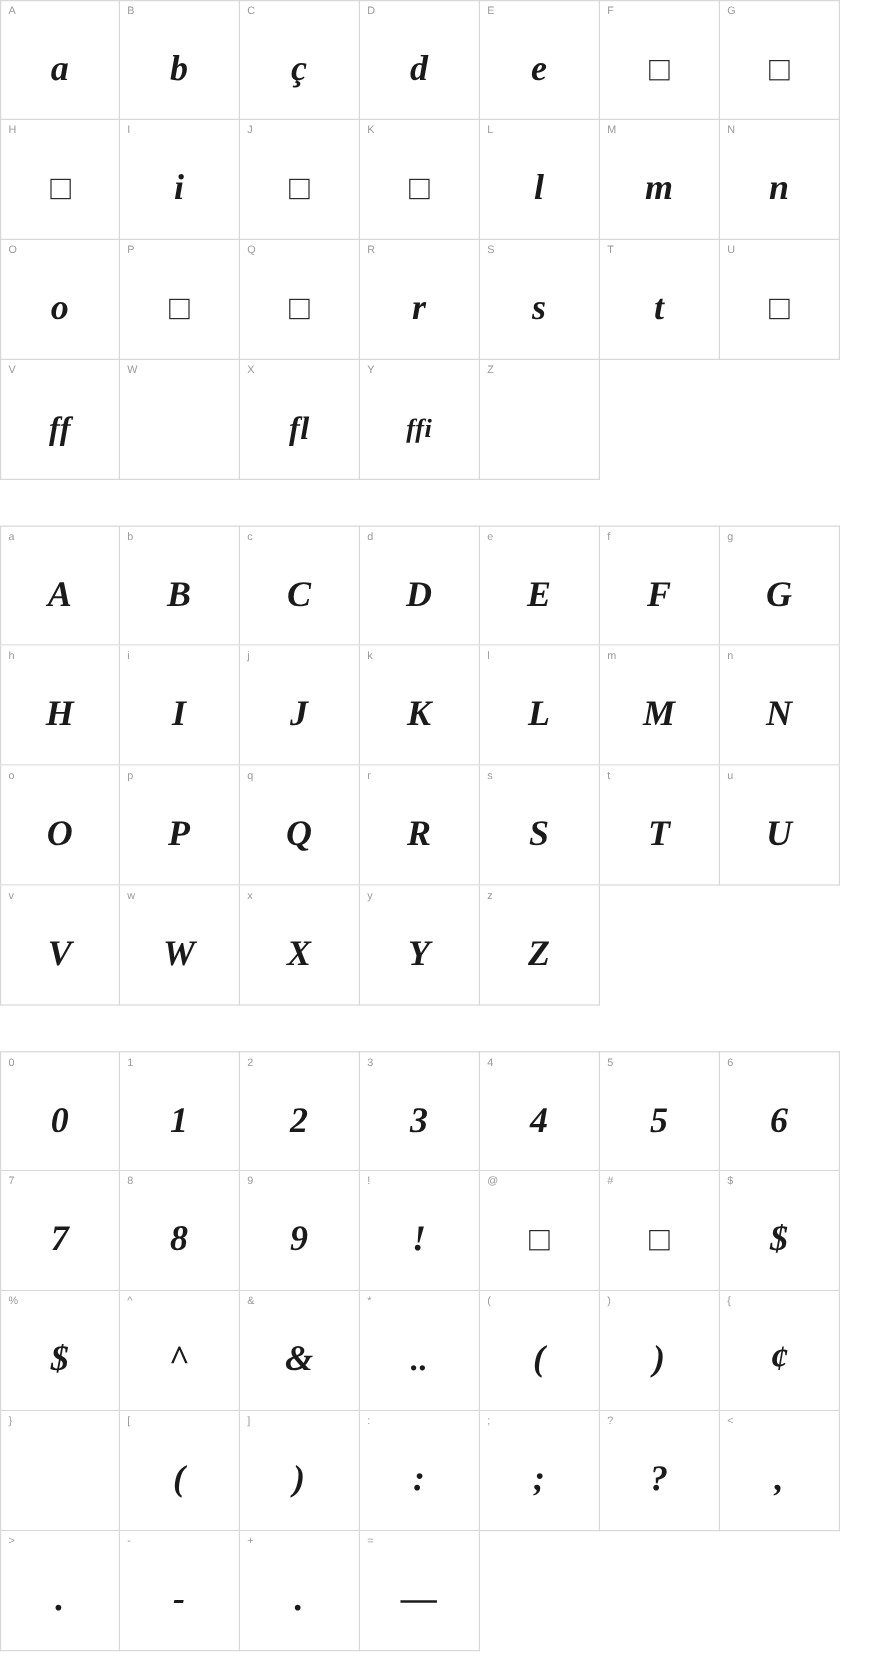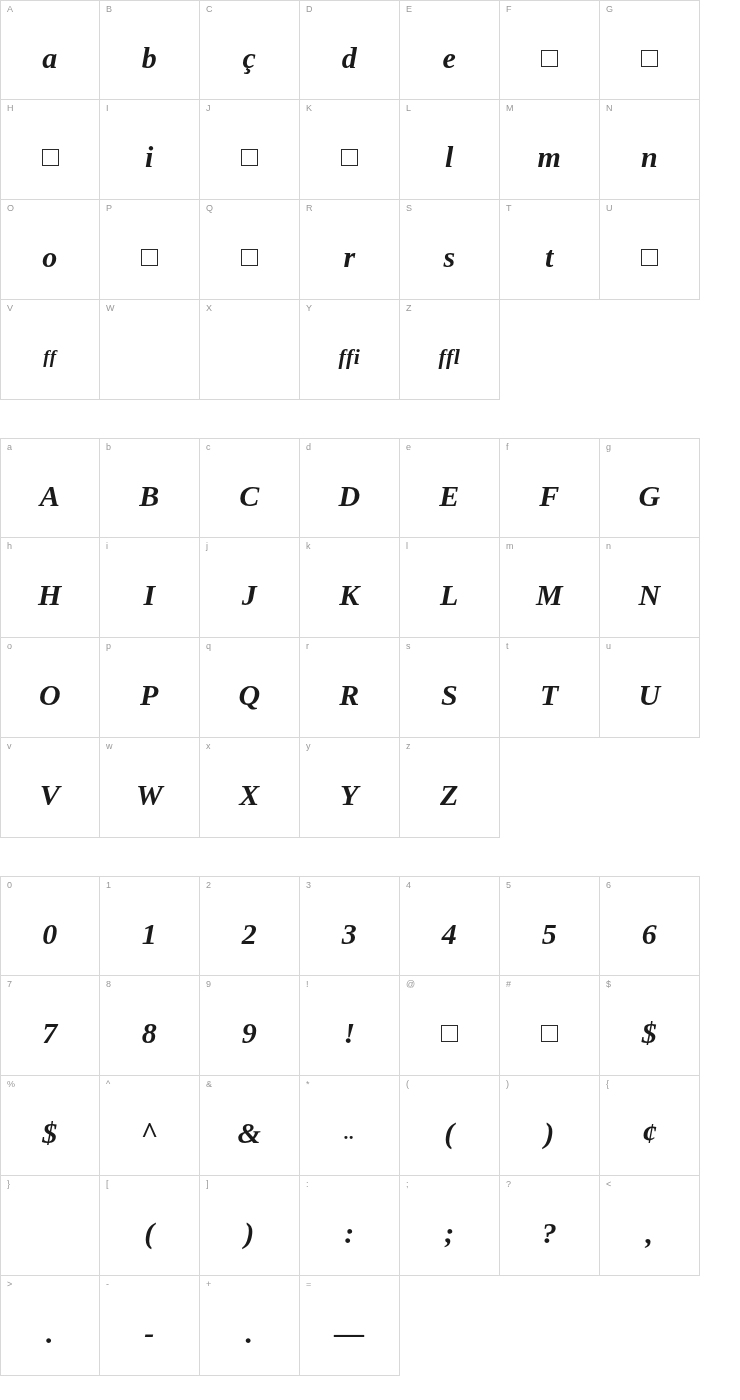--- a/index.html
+++ b/index.html
@@ -59,21 +59,21 @@
     align-items: center;
     justify-content: center;
     font-family: "Liberation Serif", serif;
     font-style: italic;
     font-weight: bold;
     font-size: 30px;
     color: #1a1a1a;
     letter-spacing: 0.5px;
   }
   .glyph.small {
-    font-size: 19px;
+    font-size: 27px;
   }
   .glyph.tiny {
     font-size: 22px;
   }
   .notdef {
     display: inline-block;
     width: 17px;
     height: 17px;
     border: 1.5px solid #2a2a2a;
     box-sizing: border-box;
@@ -200,28 +200,28 @@
         <div class="grid-row">
           <div class="cell">
             <div class="code">V</div>
             <div class="glyph small">ff</div>
           </div>
           <div class="cell">
             <div class="code">W</div>
           </div>
           <div class="cell">
             <div class="code">X</div>
+            <div class="glyph small">fl</div>
           </div>
           <div class="cell">
             <div class="code">Y</div>
             <div class="glyph tiny">ffi</div>
           </div>
           <div class="cell">
             <div class="code">Z</div>
-            <div class="glyph tiny">ffl</div>
           </div>
         </div>
       </div>
       <div class="block-gap"></div>
       <div class="grid-block">
         <div class="grid-row">
           <div class="cell">
             <div class="code">a</div>
             <div class="glyph">A</div>
           </div>

